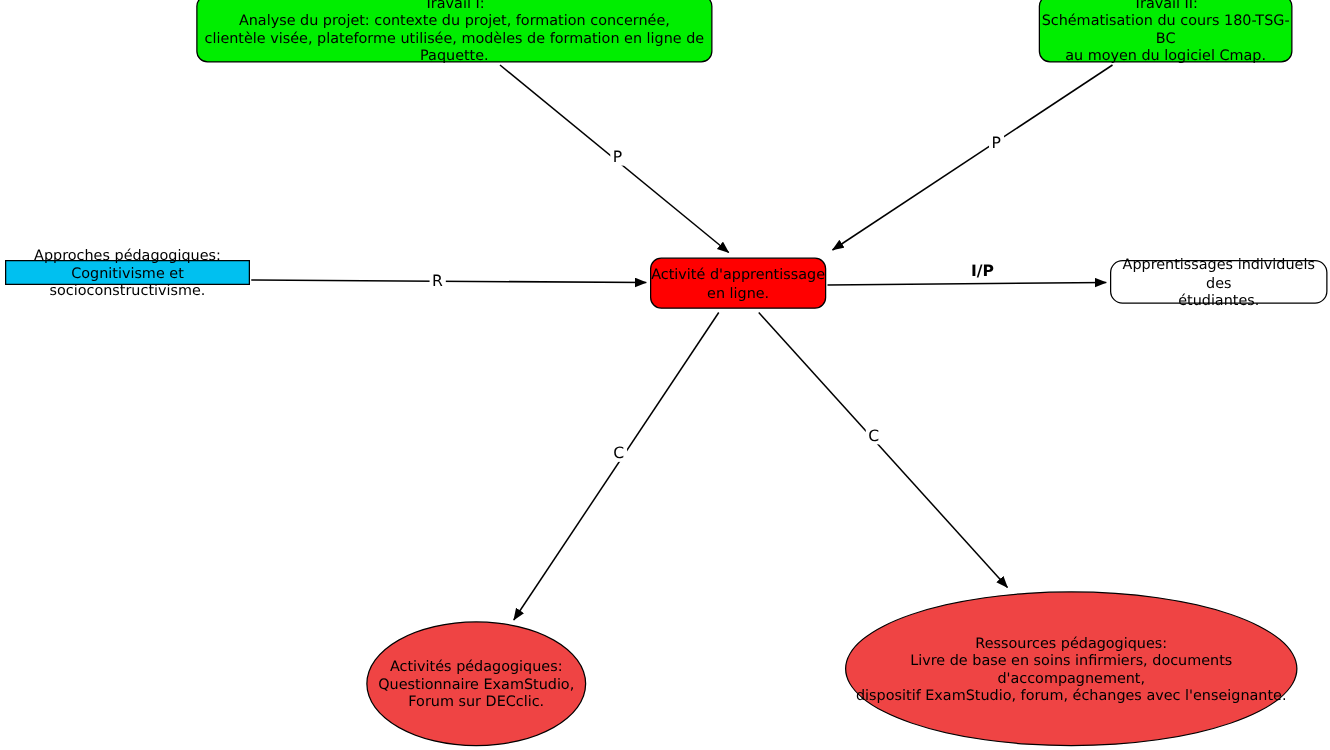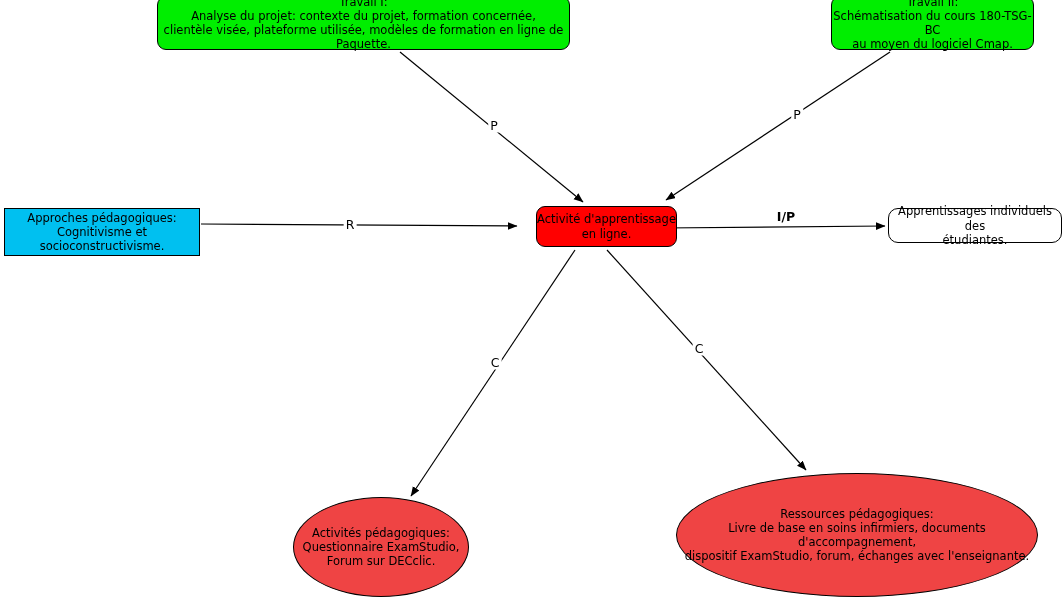--- a/index.html
+++ b/index.html
@@ -104,26 +104,26 @@
 Analyse du projet: contexte du projet, formation concernée,
 clientèle visée, plateforme utilisée, modèles de formation en ligne de Paquette.</span>
   </div>
 
   <div class="node node-green" style="left:831px; top:-4px; width:203px; height:54px;">
     <span>Travail II:
 Schématisation du cours 180-TSG-BC
 au moyen du logiciel Cmap.</span>
   </div>
 
-  <div class="node node-cyan" style="left:4px; top:208px; width:196px; height:48px;justify-content:flex-end;">
+  <div class="node node-cyan" style="left:4px; top:208px; width:196px; height:20px;justify-content:flex-end;">
     <span>Approches pédagogiques:
 Cognitivisme et socioconstructivisme.</span>
   </div>
 
-  <div class="node node-red" style="left:520px; top:206px; width:141px; height:41px;margin-left:16px;">
+  <div class="node node-red" style="left:520px; top:206px; width:141px; height:41px;">
     <span>Activité d'apprentissage
 en ligne.</span>
   </div>
 
   <div class="node node-white" style="left:888px; top:208px; width:174px; height:35px;">
     <span>Apprentissages individuels des
 étudiantes.</span>
   </div>
 
   <div class="node node-yellow" style="left:293px; top:497px; width:176px; height:100px;text-align:center;">

